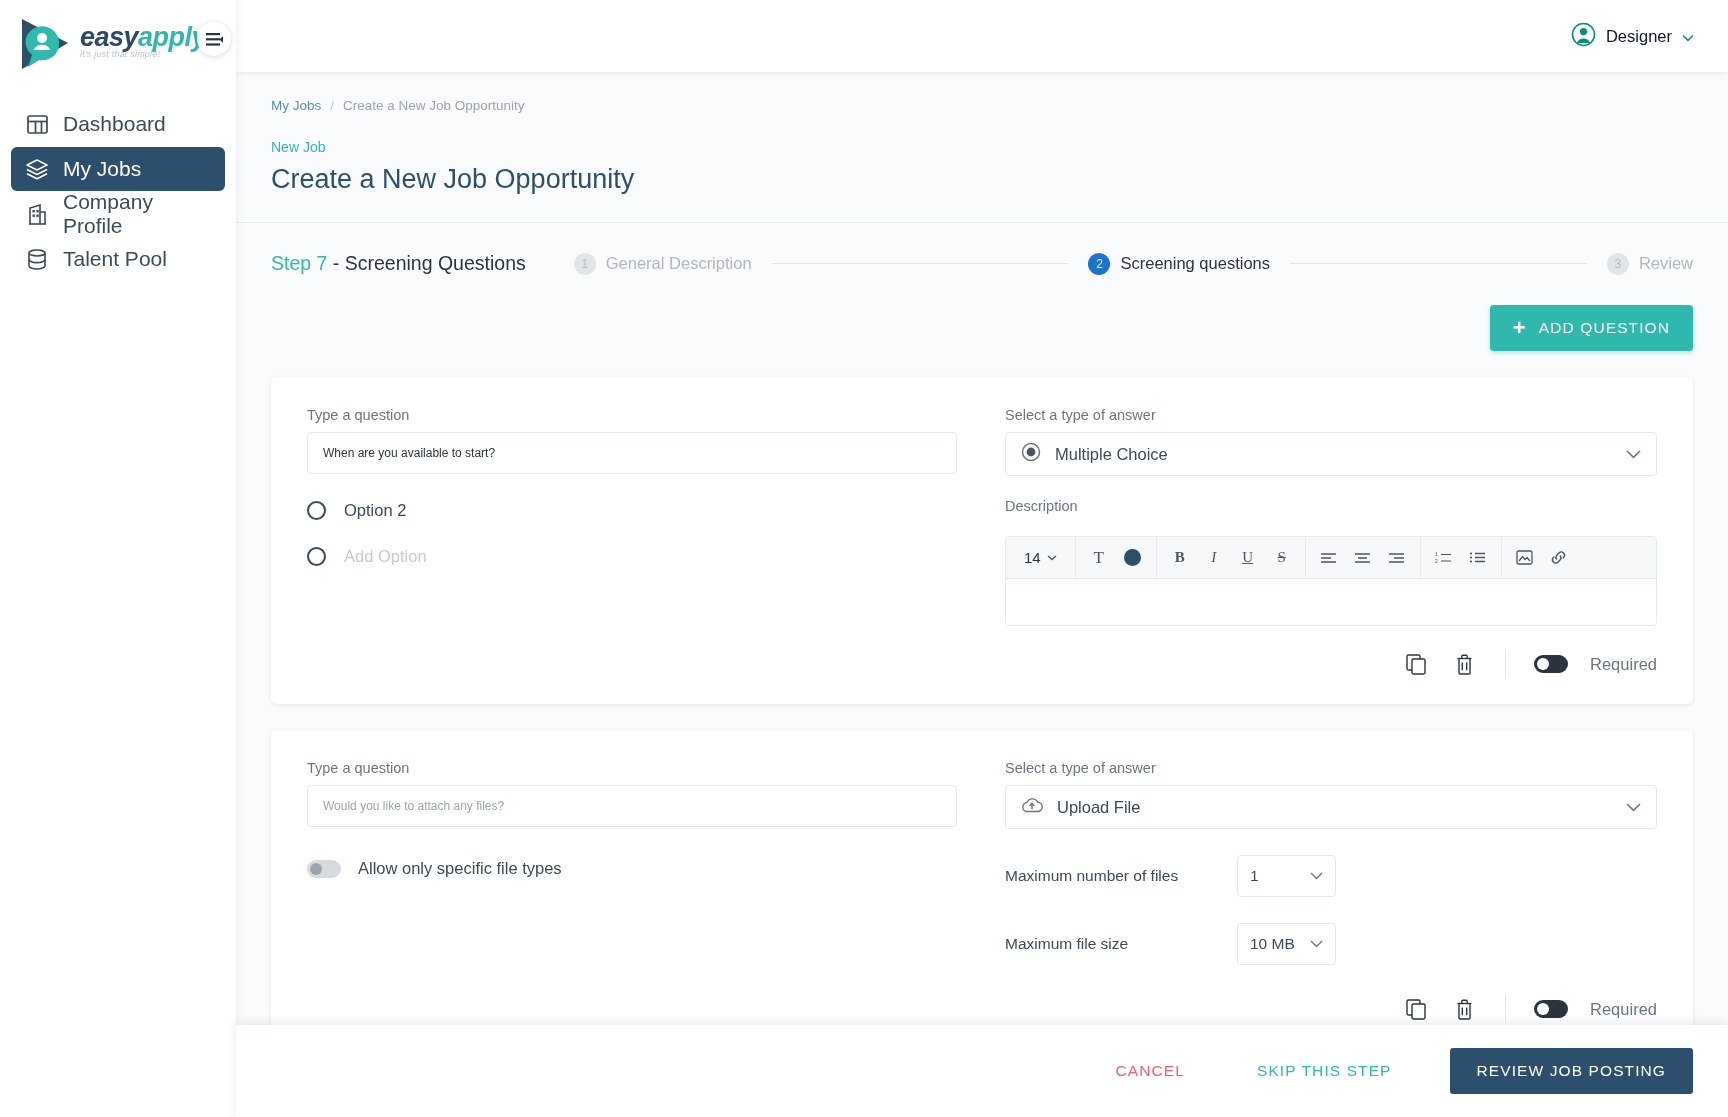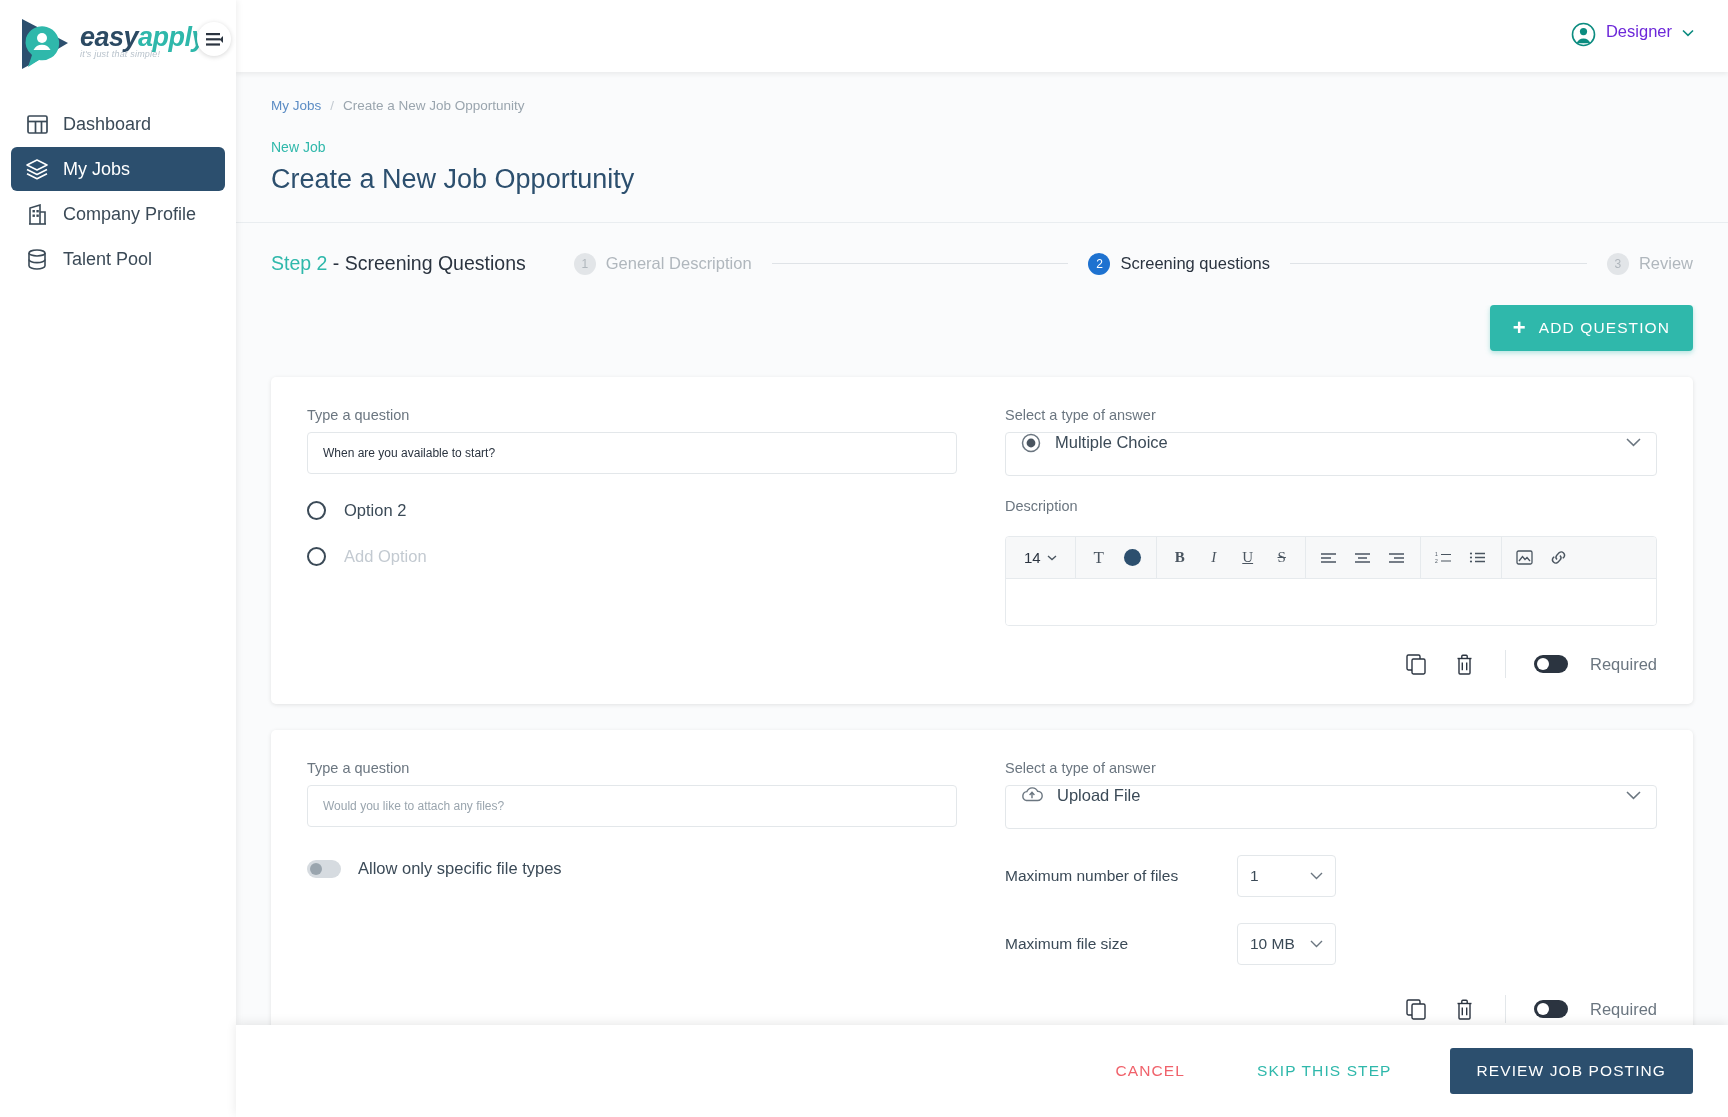--- a/index.html
+++ b/index.html
@@ -25,32 +25,32 @@
   .burger {
     position: absolute; left: 197px; top: 22px;
     width: 34px; height: 34px; border-radius: 50%; background:#fff;
     box-shadow: 0 1px 5px rgba(0,0,0,0.16);
     display:flex; align-items:center; justify-content:center; cursor:pointer;
   }
   .nav { margin-top: 30px; padding: 0 11px; }
   .nav-item {
     display:flex; align-items:center; gap:14px;
     height: 44px; padding: 0 14px; border-radius: 6px;
-    color:#3b4a57; font-size:18px; cursor:pointer; margin-bottom: 1px; text-align: right;
+    color:#3b4a57; font-size:21px; cursor:pointer; margin-bottom: 1px;
   }
   .nav-item.active { background:#2c4f6e; color:#fff; }
   .nav-ico { width:24px; height:24px; flex:0 0 24px; display:flex; align-items:center; justify-content:center;}
 
   
   .main { flex:1; height:1117px; display:flex; flex-direction:column; background:#fafbfc; position:relative;}
   .topbar {
     height: 72px; background:#fff; display:flex; align-items:center; justify-content:flex-end;
     padding-right: 34px; box-shadow: 0 2px 5px rgba(0,0,0,0.07); position:relative; z-index:4;
   }
-  .user { display:flex; gap:10px; color:#6d28d9; font-size:16.5px; cursor:pointer;}
+  .user { display:flex; align-items:center; gap:10px; color:#0f172a; font-size:16.5px; cursor:pointer;}
   .page-head { background:#fafbfc; padding: 26px 0 0 35px; }
   .crumb { font-size:13.5px; display:flex; align-items:center; gap:9px; }
   .crumb a { color:#5b8cc4; text-decoration:none; cursor:pointer;}
   .crumb .sep { color:#c3cad1; }
   .crumb .cur { color:#9aa5ae; }
   .newjob { color:#2fb8ab; font-size:14px; margin-top:26px; }
   .h1 { color:#2c4f6e; font-size:27px; font-weight:400; margin-top:9px; padding-bottom:27px; }
   .divider { height:1px; background:#e9edf0; }
 
   .step-row {
@@ -95,21 +95,21 @@
   }
   .inp::placeholder { color:#9aa5ae; }
   .inp.placeholderish { color:#9aa5ae; }
   .opt-row { display:flex; align-items:center; gap:18px; margin-top:27px; }
   .radio { width:19px; height:19px; border-radius:50%; border:2px solid #3b4a57; flex:0 0 19px;}
   .opt-txt { font-size:16.5px; color:#3b4a57; }
   .opt-txt.muted { color:#c3cad1; }
 
   .sel {
     width:100%; height:44px; border:1px solid #e3e7ea; border-radius:4px; background:#fff;
-    display:flex; padding: 0 15px; gap:14px; cursor:pointer;
+    display:flex; align-items:center; padding: 0 15px; gap:14px; cursor:pointer;
   }
   .sel-txt { font-size:16.5px; color:#3b4a57; flex:1; }
   .chev { color:#6b7680; }
 
   .editor { margin-top:22px; border:1px solid #e6eaed; border-radius:4px; overflow:hidden; }
   .toolbar { display:flex; align-items:center; background:#f7f8f9; height:42px; border-bottom:1px solid #e6eaed;}
   .tgrp { display:flex; align-items:center; height:42px; border-right:1px solid #e6eaed; padding: 0 6px; }
   .tgrp:last-child { border-right:none; }
   .tbtn {
     min-width:34px; height:42px; display:flex; align-items:center; justify-content:center;
@@ -260,21 +260,21 @@
         <span class="sep">/</span>
         <span class="cur">Create a New Job Opportunity</span>
       </div>
       <div class="newjob">New Job</div>
       <div class="h1">Create a New Job Opportunity</div>
     </div>
     <div class="divider"></div>
 
     <div class="step-row">
       <div class="step-title">
-        <span class="num">Step 2</span><span> - Screening Questions</span>
+        <span class="num">Step 7</span><span> - Screening Questions</span>
       </div>
       <div class="stepper">
         <div class="st">
           <span class="st-dot">1</span>
           <span class="st-lbl">General Description</span>
         </div>
         <div class="st-line"></div>
         <div class="st">
           <span class="st-dot on">2</span>
           <span class="st-lbl on">Screening questions</span>

